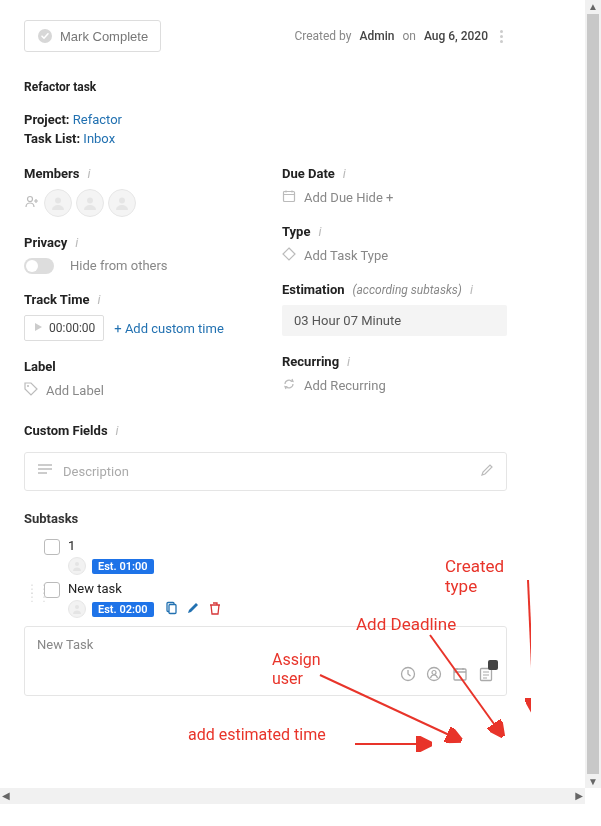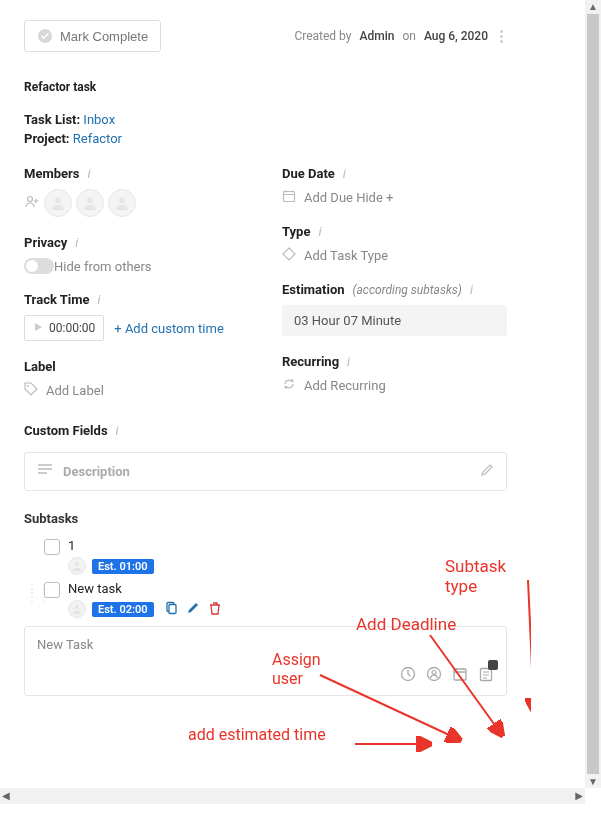--- a/index.html
+++ b/index.html
@@ -59,32 +59,32 @@
     .two-col { display: flex; gap: 40px; }
     .col { flex: 1; }
     .section { margin-bottom: 18px; }
     .sec-head { display:flex; align-items:center; gap:8px; font-weight:700; font-size:13px; color:#222; margin-bottom:8px;}
     .sec-head .hint { font-style: italic; color:#bbb; font-weight:400; cursor:help;}
     .sec-head .subnote { font-style: italic; color:#888; font-weight:400; font-size:12px;}
     .avatar-row { display:flex; align-items:center; gap:4px; }
     .avatar-row .add-icon{ color:#bbb; }
     .avatar { width:28px; height:28px; border-radius:50%; background:#f4f4f4; border:1px solid #e6e6e6; display:flex;align-items:center;justify-content:center;}
     .avatar svg{opacity:.35;}
-    .toggle-row{ display:flex; align-items:center; gap:0;}
+    .toggle-row{ display:flex; align-items:flex-start; gap:16px;}
     .toggle { width:30px; height:16px; border-radius:10px; background:#ddd; position:relative; cursor:pointer;}
     .toggle .knob{ width:12px;height:12px;background:#fff;border-radius:50%;position:absolute;top:2px;left:2px;}
     .time-row{ display:flex; align-items:center; gap:10px;text-align:right;}
     .time-box{ border:1px solid #ddd; border-radius:2px; padding:5px 8px; display:flex;align-items:center;gap:6px; font-size:12px; color:#444;}
     .time-box .play{ color:#bbb;}
     .link { color:#2271b1; cursor:pointer; font-size:13px;}
     .field-row{ display:flex; align-items:center; gap:8px; color:#888;}
     .field-row .ico{ color:#bbb; }
     .est-box{ background:#f4f4f4; padding:8px 12px; color:#555; font-size:13px; border-radius:2px; width: 225px;}
     .custom-fields { margin-top: 6px; margin-bottom: 14px; }
-    .desc { border:1px solid #e5e5e5; border-radius:3px; padding:10px 12px; display:flex; align-items:center; gap:10px; color:#aaa; margin-bottom:20px; position:relative;font-weight:bold;}
+    .desc { border:1px solid #e5e5e5; border-radius:3px; padding:10px 12px; display:flex; align-items:center; gap:10px; color:#aaa; margin-bottom:20px; position:relative;}
     .desc .bars{color:#ccc;}
     .desc .pencil{ position:absolute; right:12px; color:#bbb; cursor:pointer;}
     .subtasks h3{ font-weight:700; font-size:13px; margin-bottom:12px;}
     .subtask { display:flex; align-items:flex-start; gap:8px; margin-bottom:6px; padding-left:2px;}
     .drag-handle{ color:#ddd; font-size:12px; line-height:8px; display:flex; flex-direction:column; gap:1px; padding-top:4px; cursor:grab; width:10px;}
     .chkbox{ width:16px; height:16px; border:1.5px solid #bbb; border-radius:3px; margin-top:1px; cursor:pointer;}
     .st-body{ flex:1;}
     .st-title{ font-size:13px; color:#222; margin-bottom:4px;}
     .st-under{ display:flex; align-items:center; gap:6px;}
     .small-avatar{ width:18px; height:18px; border-radius:50%; background:#f2f2f2; border:1px solid #e6e6e6; display:flex;align-items:center;justify-content:center;}
@@ -134,26 +134,26 @@
           <span></span>
           <span></span>
         </div>
     </div>
   </div>
 
   <h1 class="title">Refactor task</h1>
 
   <div class="meta">
     <div class="row">
+      <span class="label">Project:</span>
+      <a href="#">Refactor</a>
+    </div>
+    <div class="row">
       <span class="label">Task List:</span>
       <a href="#">Inbox</a>
-    </div>
-    <div class="row">
-      <span class="label">Project:</span>
-      <a href="#">Refactor</a>
     </div>
   </div>
 
   <div class="two-col">
     <div class="col">
       <div class="section">
         <div class="sec-head">
             <span>Members</span>
             <span class="hint">i</span>
           </div>
@@ -376,21 +376,21 @@
     <defs>
       <marker id="arr" markerWidth="8" markerHeight="8" refX="7" refY="4" orient="auto">
           <path d="M0 0l8 4-8 4z" fill="#e8342a"></path>
         </marker>
     </defs>
     <line x1="528" y1="580" x2="534" y2="712" marker-end="url(#arr)"></line>
     <line x1="430" y1="635" x2="502" y2="735" marker-end="url(#arr)"></line>
     <line x1="320" y1="675" x2="460" y2="740" marker-end="url(#arr)"></line>
     <line x1="355" y1="744" x2="430" y2="744" marker-end="url(#arr)"></line>
   </svg>
-  <div class="annot big" style="left:445px; top:556px;">Subtask type</div>
+  <div class="annot big" style="left:445px; top:556px;">Created type</div>
   <div class="annot big" style="left:356px; top:614px;">Add Deadline</div>
   <div class="annot" style="left:188px; top:725px; width:140px;">add estimated time</div>
   <div class="annot" style="left:272px; top:650px; width:60px;">Assign user</div>
 
 </div>
 
 <div class="vscroll">
   <div class="arrow" style="top:1px;">▲</div>
   <div class="thumb"></div>
   <div class="arrow" style="bottom:1px;">▼</div>

